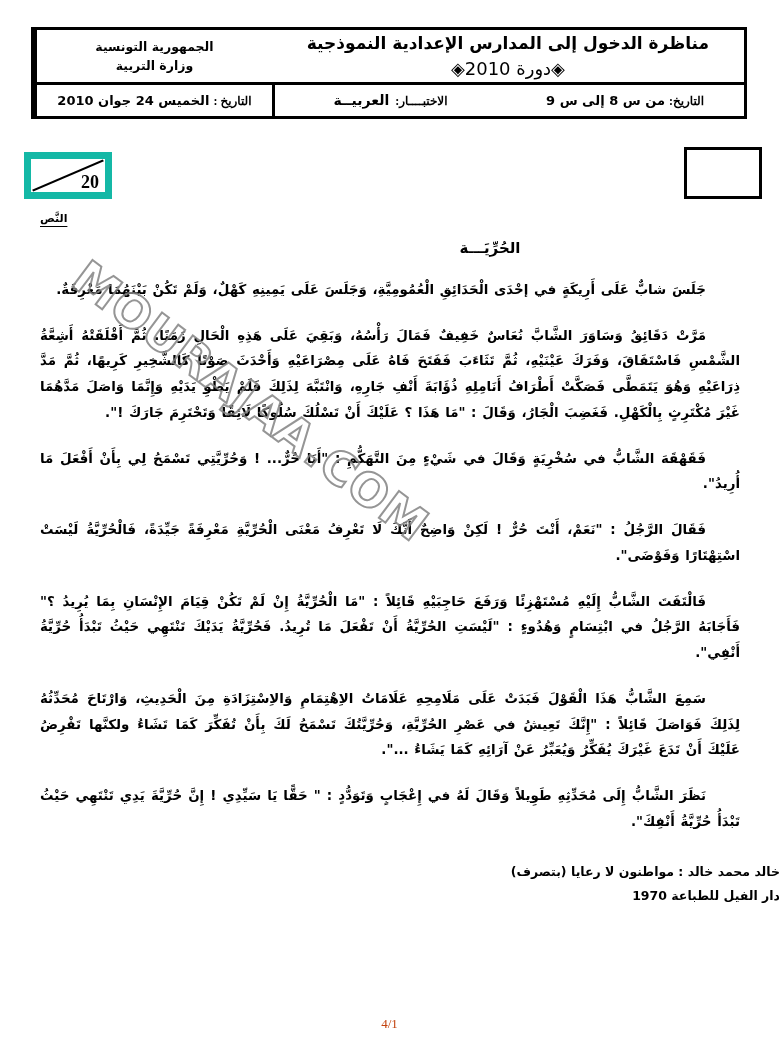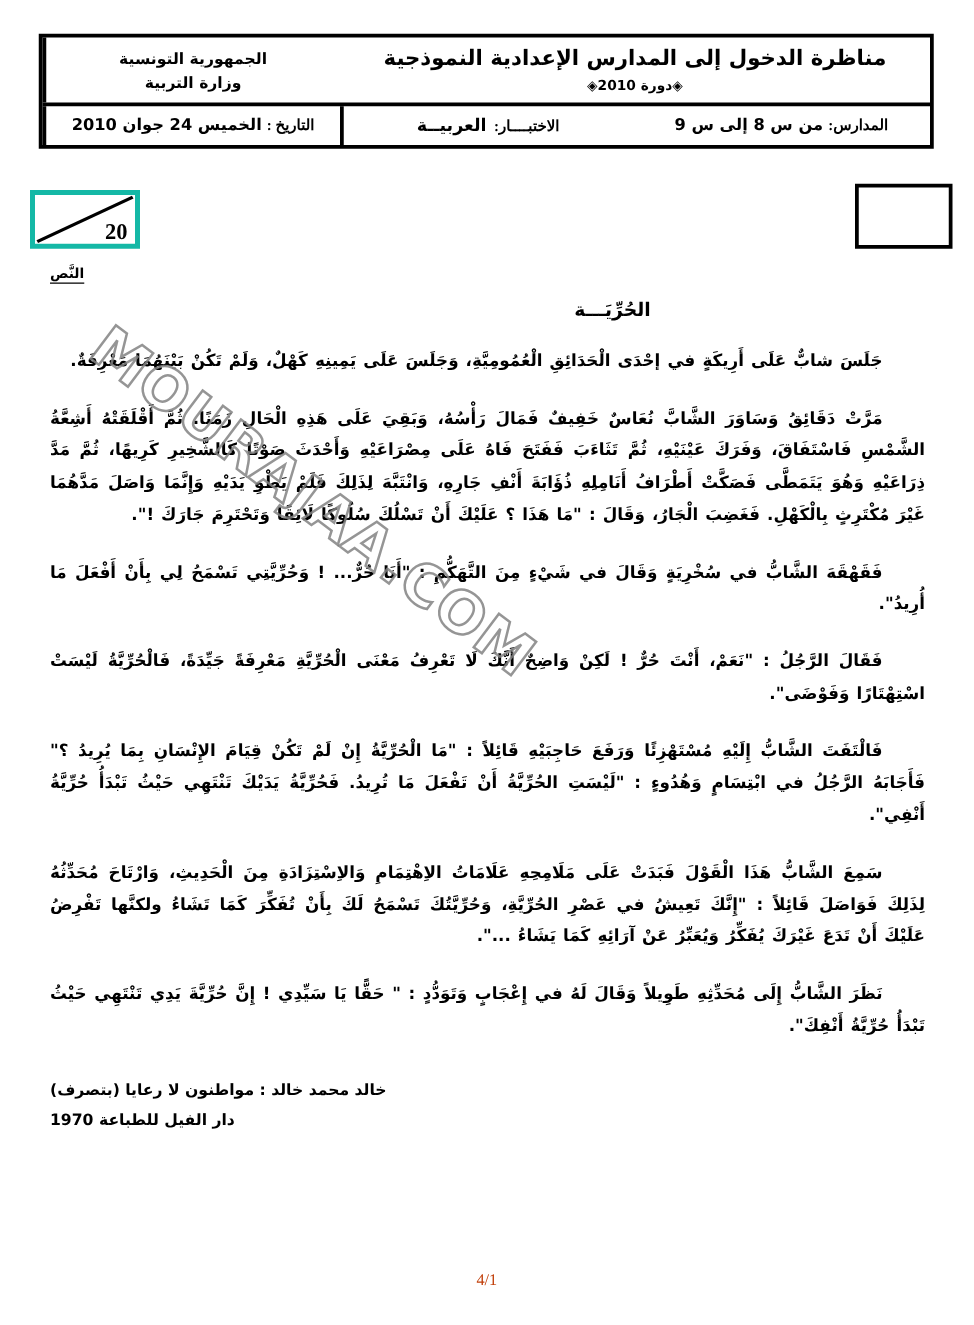--- a/index.html
+++ b/index.html
@@ -79,37 +79,37 @@
     white-space: nowrap;
   }
   .comp-title {
     font-size: 17px;
     font-weight: bold;
     letter-spacing: 0px;
     line-height: 1.25;
     white-space: nowrap;
   }
   .comp-session {
-    font-size: 11px;
-    font-weight: bold;
+    font-size: 18px;
+    font-weight: normal;
     margin-top: 4px;
     white-space: nowrap;
   }
   .r2 .hcell { font-size: 12px; font-weight: bold; white-space: nowrap; }
   .lbl-thin { font-weight: bold; font-family: Liberation Serif, serif; }
   .val-bold { font-weight: bold; font-size: 13px; }
 
   
   #markbox {
     position: absolute;
     left: 24px;
     top: 152px;
     width: 88px;
     height: 47px;
-    border: 4px solid #14b8a6;
+    border: 7px solid #14b8a6;
     box-sizing: border-box;
     z-index: 2;
     background: #fff;
   }
   #markbox svg { position: absolute; inset: 0; width: 100%; height: 100%; }
   #markbox .mark-val {
     position: absolute;
     right: 6px;
     bottom: -1px;
     font-family: "Liberation Serif", "DejaVu Serif", serif;
@@ -160,21 +160,21 @@
     font-weight: bold;
     line-height: 1.92;
     text-align: justify;
     text-indent: 34px;
     word-spacing: 1px;
   }
   .para.first { }
 
   .credits {
     margin-top: 26px;
-    text-align: left;
+    text-align: right;
     margin-right: -40px;
   }
   .credit-line {
     font-size: 12.5px;
     font-weight: bold;
     line-height: 1.9;
     white-space: nowrap;
   }
   #pagenum {
     position: absolute;
@@ -204,21 +204,21 @@
         <div class="comp-session">◈دورة 2010◈</div>
       </div>
       <div class="hcell divider-l" style="width:33.5%;">
         <div class="org-line">الجمهورية التونسية</div>
         <div class="org-line">وزارة التربية</div>
       </div>
     </div>
     <div class="hrow r2">
       <div class="hcell" style="width:33.5%;">
         <div style="display:flex;gap:4px;align-items:baseline;">
-          <span class="lbl-thin">المدارس:</span>
+          <span class="lbl-thin">التاريخ:</span>
           <span class="val-bold">من س 8 إلى س 9</span>
         </div>
       </div>
       <div class="hcell divider-l" style="width:33.0%;">
         <div style="display:flex;gap:6px;align-items:baseline;">
           <span class="lbl-thin">الاختبــــار:</span>
           <span class="val-bold" style="font-size:14px;">العربيــة</span>
         </div>
       </div>
       <div class="hcell divider-l" style="width:33.5%;">

